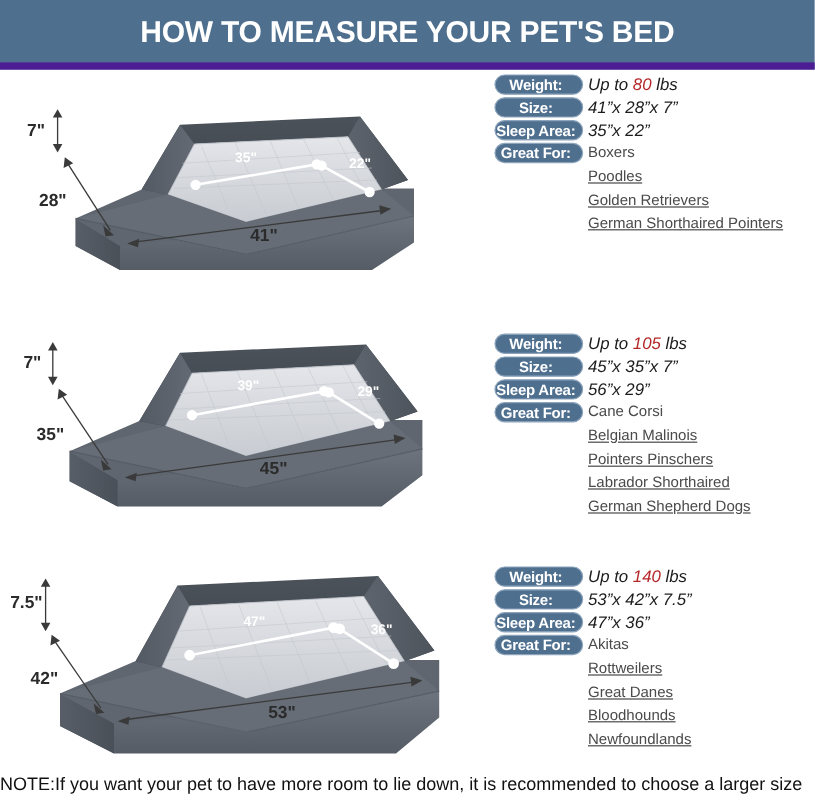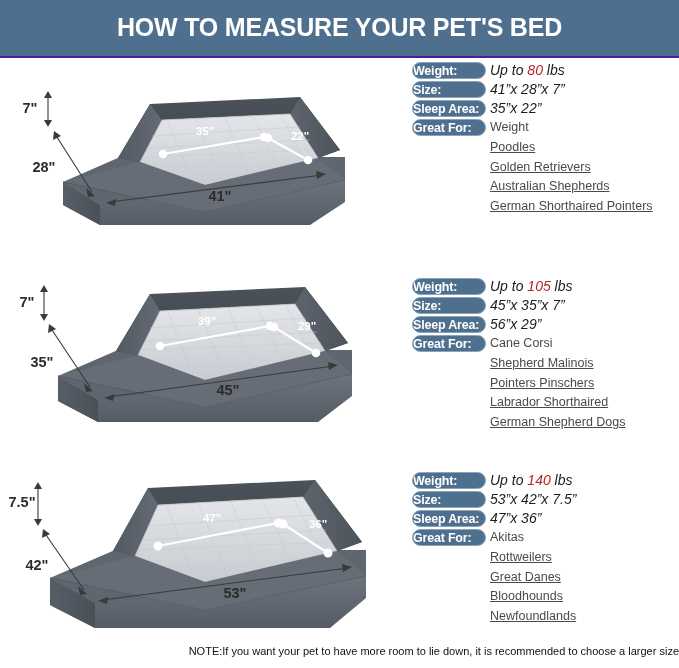--- a/index.html
+++ b/index.html
@@ -15,21 +15,21 @@
     position: relative;
   }
 
   
   .header {
     position: absolute;
     left: 0; top: 0;
     width: 679px;
     height: 58px;
     background: #4f6f8f;
-    border-bottom: 2px solid #4c1d95;
+    border-bottom: 6px solid #4c1d95;
     box-sizing: border-box;
   }
   .header-title {
     position: absolute;
     left: 0; top: 0;
     width: 679px;
     height: 55px;
     line-height: 55px;
     text-align: center;
     color: #ffffff;
@@ -67,21 +67,21 @@
     width: 74px;
     min-width: 74px;
     height: 17px;
     line-height: 16px;
     background: #4f6f8f;
     border: 1px solid #8ba3bb;
     border-radius: 9px;
     color: #ffffff;
     font-size: 12.5px;
     font-weight: bold;
-    text-align: left;
+    text-align: center;
     padding-right: 5px;
     box-sizing: border-box;
     letter-spacing: -0.2px;
     white-space: nowrap;
     overflow: hidden;
   }
   .spec-value {
     margin-left: 4px;
     font-size: 14px;
     color: #1c1c1c;
@@ -114,22 +114,22 @@
 
   
   .bed-svg { display: block; }
 
   
   .note {
     position: absolute;
     left: 0;
     top: 645px;
     width: 679px;
-    text-align: right;
-    font-size: 11px;
+    text-align: left;
+    font-size: 15px;
     color: #111111;
     white-space: nowrap;
   }
 </style>
 </head>
 <body>
 
 <div class="header">
   <div class="header-title">HOW TO MEASURE YOUR PET'S BED</div>
 </div>
@@ -227,26 +227,25 @@
     <div class="spec-row">
       <div class="pill">Size:</div>
       <div class="spec-value">41”x 28”x 7”</div>
     </div>
     <div class="spec-row">
       <div class="pill">Sleep Area:</div>
       <div class="spec-value">35”x 22”</div>
     </div>
     <div class="spec-row">
       <div class="pill">Great For:</div>
-      <div class="breed-first">Weight</div>
+      <div class="breed-first">Boxers</div>
     </div>
     <div class="breed-list">
       <div class="breed-item">Poodles</div>
       <div class="breed-item">Golden Retrievers</div>
-      <div class="breed-item">Australian Shepherds</div>
       <div class="breed-item">German Shorthaired Pointers</div>
     </div>
   </div>
 </div>
 
 <div class="section" id="section-1" style="top:254px;">
   <div class="bed-area">
     <svg class="bed-svg" width="410" height="180" viewBox="0 0 410 180" xmlns="http://www.w3.org/2000/svg">
       <defs>
         <linearGradient id="g2front" x1="0" y1="0" x2="0" y2="1">
@@ -332,21 +331,21 @@
     </div>
     <div class="spec-row">
       <div class="pill">Sleep Area:</div>
       <div class="spec-value">56”x 29”</div>
     </div>
     <div class="spec-row">
       <div class="pill">Great For:</div>
       <div class="breed-first">Cane Corsi</div>
     </div>
     <div class="breed-list">
-      <div class="breed-item">Shepherd Malinois</div>
+      <div class="breed-item">Belgian Malinois</div>
       <div class="breed-item">Pointers Pinschers</div>
       <div class="breed-item">Labrador Shorthaired</div>
       <div class="breed-item">German Shepherd Dogs</div>
     </div>
   </div>
 </div>
 
 <div class="section" id="section-2" style="top:450px;">
   <div class="bed-area">
     <svg class="bed-svg" width="410" height="180" viewBox="0 0 410 180" xmlns="http://www.w3.org/2000/svg">

